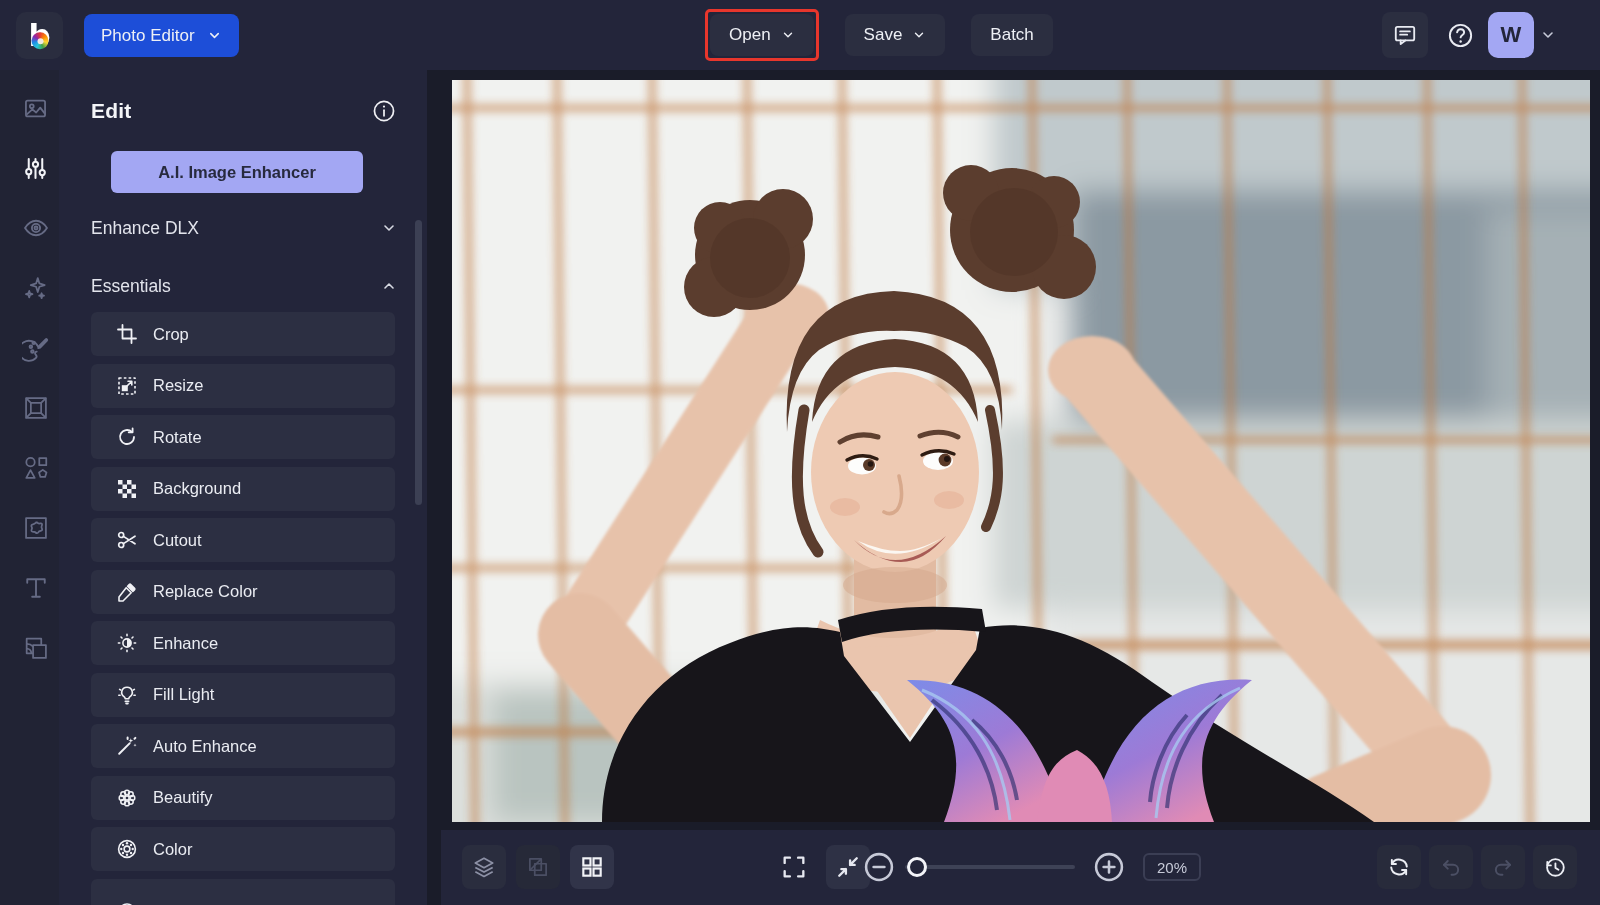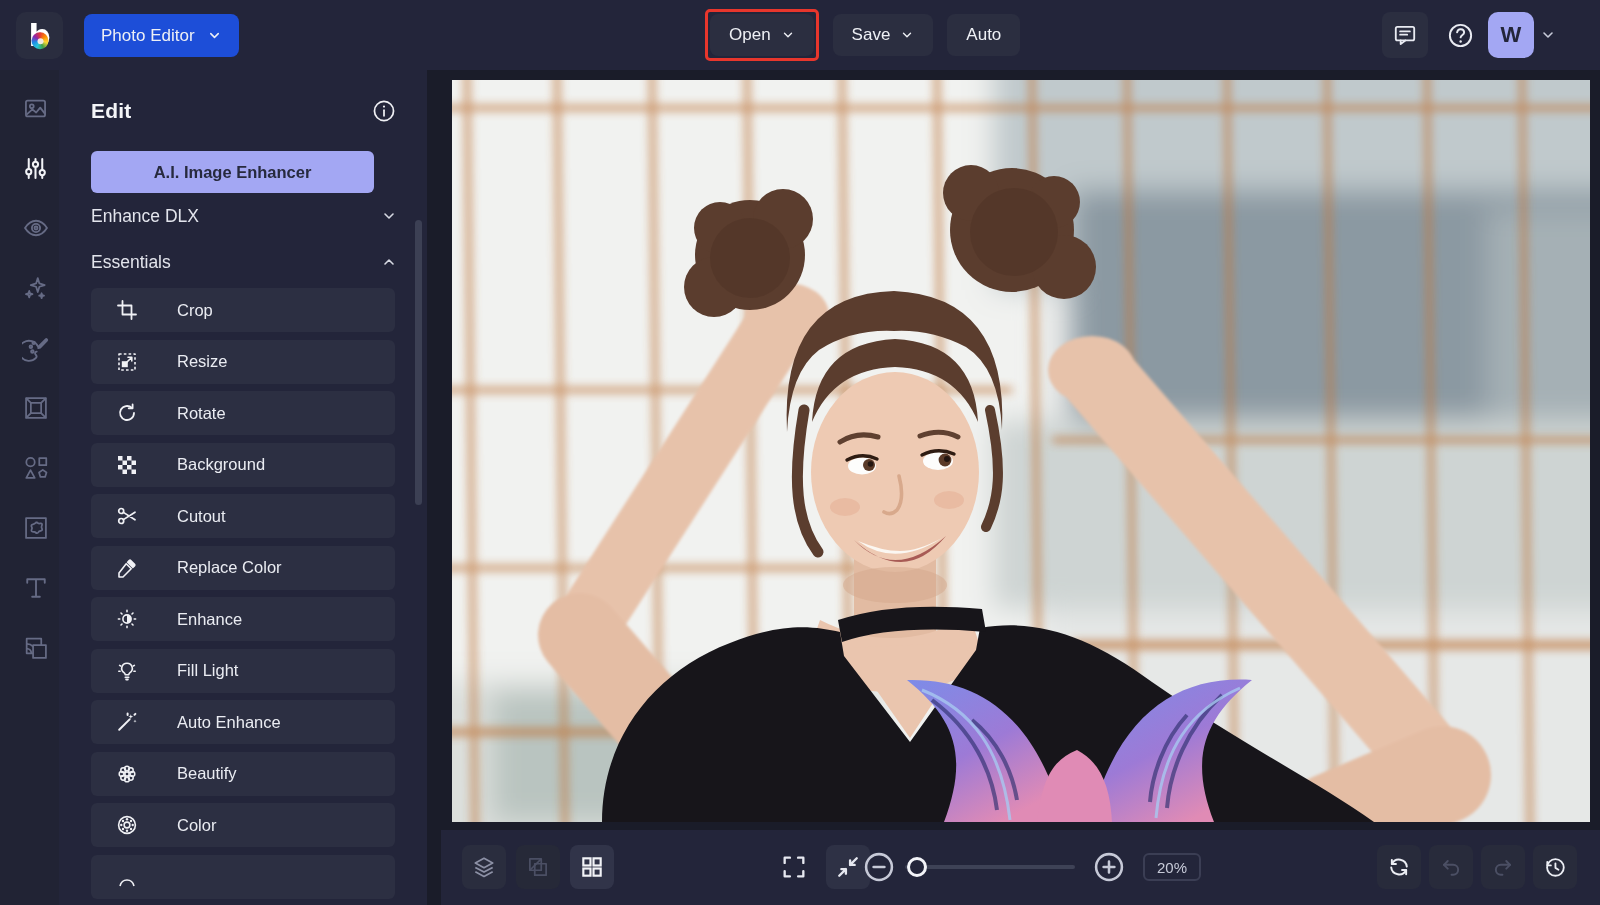--- a/index.html
+++ b/index.html
@@ -13,21 +13,21 @@
   .logo { position:absolute; left:16px; top:12px; width:47px; height:47px; background:#2a2d3f;
           border-radius:10px; display:flex; align-items:center; justify-content:center; }
   .logo-b { position:relative; color:#fff; font-weight:bold; font-size:31px; line-height:1;
             font-family:"DejaVu Sans", sans-serif; }
   .logo-wheel { position:absolute; left:50%; top:55%; transform:translate(-44%,-28%); width:17px; height:17px;
             border-radius:50%; background:conic-gradient(#e53935,#fb8c00,#fdd835,#43a047,#26c6da,#1e88e5,#8e24aa,#e53935); }
   .logo-wheel::after { content:""; position:absolute; left:5.5px; top:5.5px; width:6px; height:6px;
             border-radius:50%; background:#efe9e4; }
   .menu-btn { position:absolute; left:84px; top:14px; height:43px; background:#1d4ed8; border-radius:8px;
             padding:0 17px; display:flex; align-items:center; gap:12px; color:#eef0f5; font-size:17px; cursor:pointer; }
-  .center-group { position:absolute; left:705px; top:9px; display:flex; align-items:center; gap:14px; }
+  .center-group { position:absolute; left:705px; top:9px; display:flex; align-items:center; gap:26px; }
   .red-box { border:3px solid #e8362c; border-radius:5px; padding:2px; }
   .tb-btn { background:#2b2e40; border-radius:8px; height:42px; padding:0 19px; display:flex;
             align-items:center; gap:10px; color:#eef0f5; font-size:17px; cursor:pointer; }
   .right-group { position:absolute; right:44px; top:12px; display:flex; align-items:center; }
   .chat-btn { width:46px; height:46px; background:#2b2e40; border-radius:8px; display:flex;
             align-items:center; justify-content:center; color:#e9ebf2; cursor:pointer; }
   .help-btn { width:40px; height:46px; display:flex; align-items:center; justify-content:center;
             color:#e9ebf2; margin:0 8px 0 12px; cursor:pointer; }
   .avatar { width:46px; height:46px; border-radius:10px; background:#a3a7f3; color:#23253a;
             font-size:22px; font-weight:bold; display:flex; align-items:center; justify-content:center; cursor:pointer; }
@@ -38,30 +38,30 @@
           border-right:1px solid #2a2d3e; display:flex; flex-direction:column; align-items:center;
           padding-top:24px; gap:32px; z-index:4; }
   .rail-item { width:30px; height:28px; color:#666b85; cursor:pointer; display:flex; align-items:center; justify-content:center; }
   .rail-item.active { color:#f2f3f7; }
 
   
   .panel { position:absolute; top:70px; left:59px; width:368px; bottom:0; background:#23253a; overflow:hidden; z-index:4; }
   .panel-head { margin:26px 30px 0 32px; display:flex; justify-content:space-between; align-items:center; height:30px; }
   .panel-title { font-size:21px; font-weight:bold; color:#f4f5f8; letter-spacing:.2px; }
   .info-btn { color:#f0f1f5; cursor:pointer; }
-  .ai-btn { margin:25px 0 0 32px; width:283px; height:42px; background:#a3a7f3; border:none; border-radius:6px;
+  .ai-btn { margin:25px 0 0 52px; width:252px; height:42px; background:#a3a7f3; border:none; border-radius:6px;
             color:#272a3e; font-weight:bold; font-size:16.5px; display:flex; align-items:center; justify-content:center;
             cursor:pointer; font-family:inherit; }
-  .section-row { margin:0 30px 0 32px; height:46px; display:flex; justify-content:space-between;
+  .section-row { margin:12px 30px 0 32px; height:46px; display:flex; justify-content:space-between;
             align-items:center; color:#e2e4ec; font-size:17.5px; cursor:pointer; }
   .section-row:first-of-type { margin-top:22px; }
   .section-chevron { color:#d6d9e2; }
   .items { margin:3px 0 0 32px; width:304px; }
   .item { height:44px; background:#2c2f42; border-radius:6px; margin-bottom:7.5px; display:flex;
-          align-items:center; padding-left:24px; gap:38px; color:#eaecf2; font-size:16.5px; cursor:pointer; }
+          align-items:center; padding-left:24px; gap:14px; color:#eaecf2; font-size:16.5px; cursor:pointer; }
   .item-icon { width:24px; height:24px; color:#f0f1f5; flex:0 0 auto; }
   .scroll-thumb { position:absolute; right:5px; top:150px; width:7px; height:285px; background:#3c4054;
           border-radius:4px; cursor:pointer; }
 
   
   .canvas { position:absolute; top:70px; left:441px; right:0; bottom:0; background:#1a1c29; }
   .photo { position:absolute; left:11px; top:10px; width:1138px; height:742px; background:#dfe2e0; overflow:hidden; }
   .photo svg { width:100%; height:100%; }
 
   
@@ -112,21 +112,21 @@
             </svg>
         </div>
       </div>
       <div class="tb-btn">
         <span>Save</span>
         <svg width="14" height="14" viewBox="0 0 24 24" fill="none" stroke="currentColor" stroke-width="2.4" stroke-linecap="round" stroke-linejoin="round">
             <path d="M6 9l6 6 6-6"></path>
           </svg>
       </div>
       <div class="tb-btn">
-        <span>Auto</span>
+        <span>Batch</span>
       </div>
     </div>
 
     <div class="right-group">
       <div class="chat-btn">
         <svg width="26" height="26" viewBox="0 0 24 24" fill="none" stroke="currentColor" stroke-width="1.7" stroke-linecap="round" stroke-linejoin="round">
             <rect x="3.5" y="4.5" width="17" height="12.5" rx="1.5"></rect>
             <path d="M7.5 8.7h9M7.5 11.7h6.5"></path>
             <path d="M8 17v3.4L12.3 17"></path>
           </svg>

